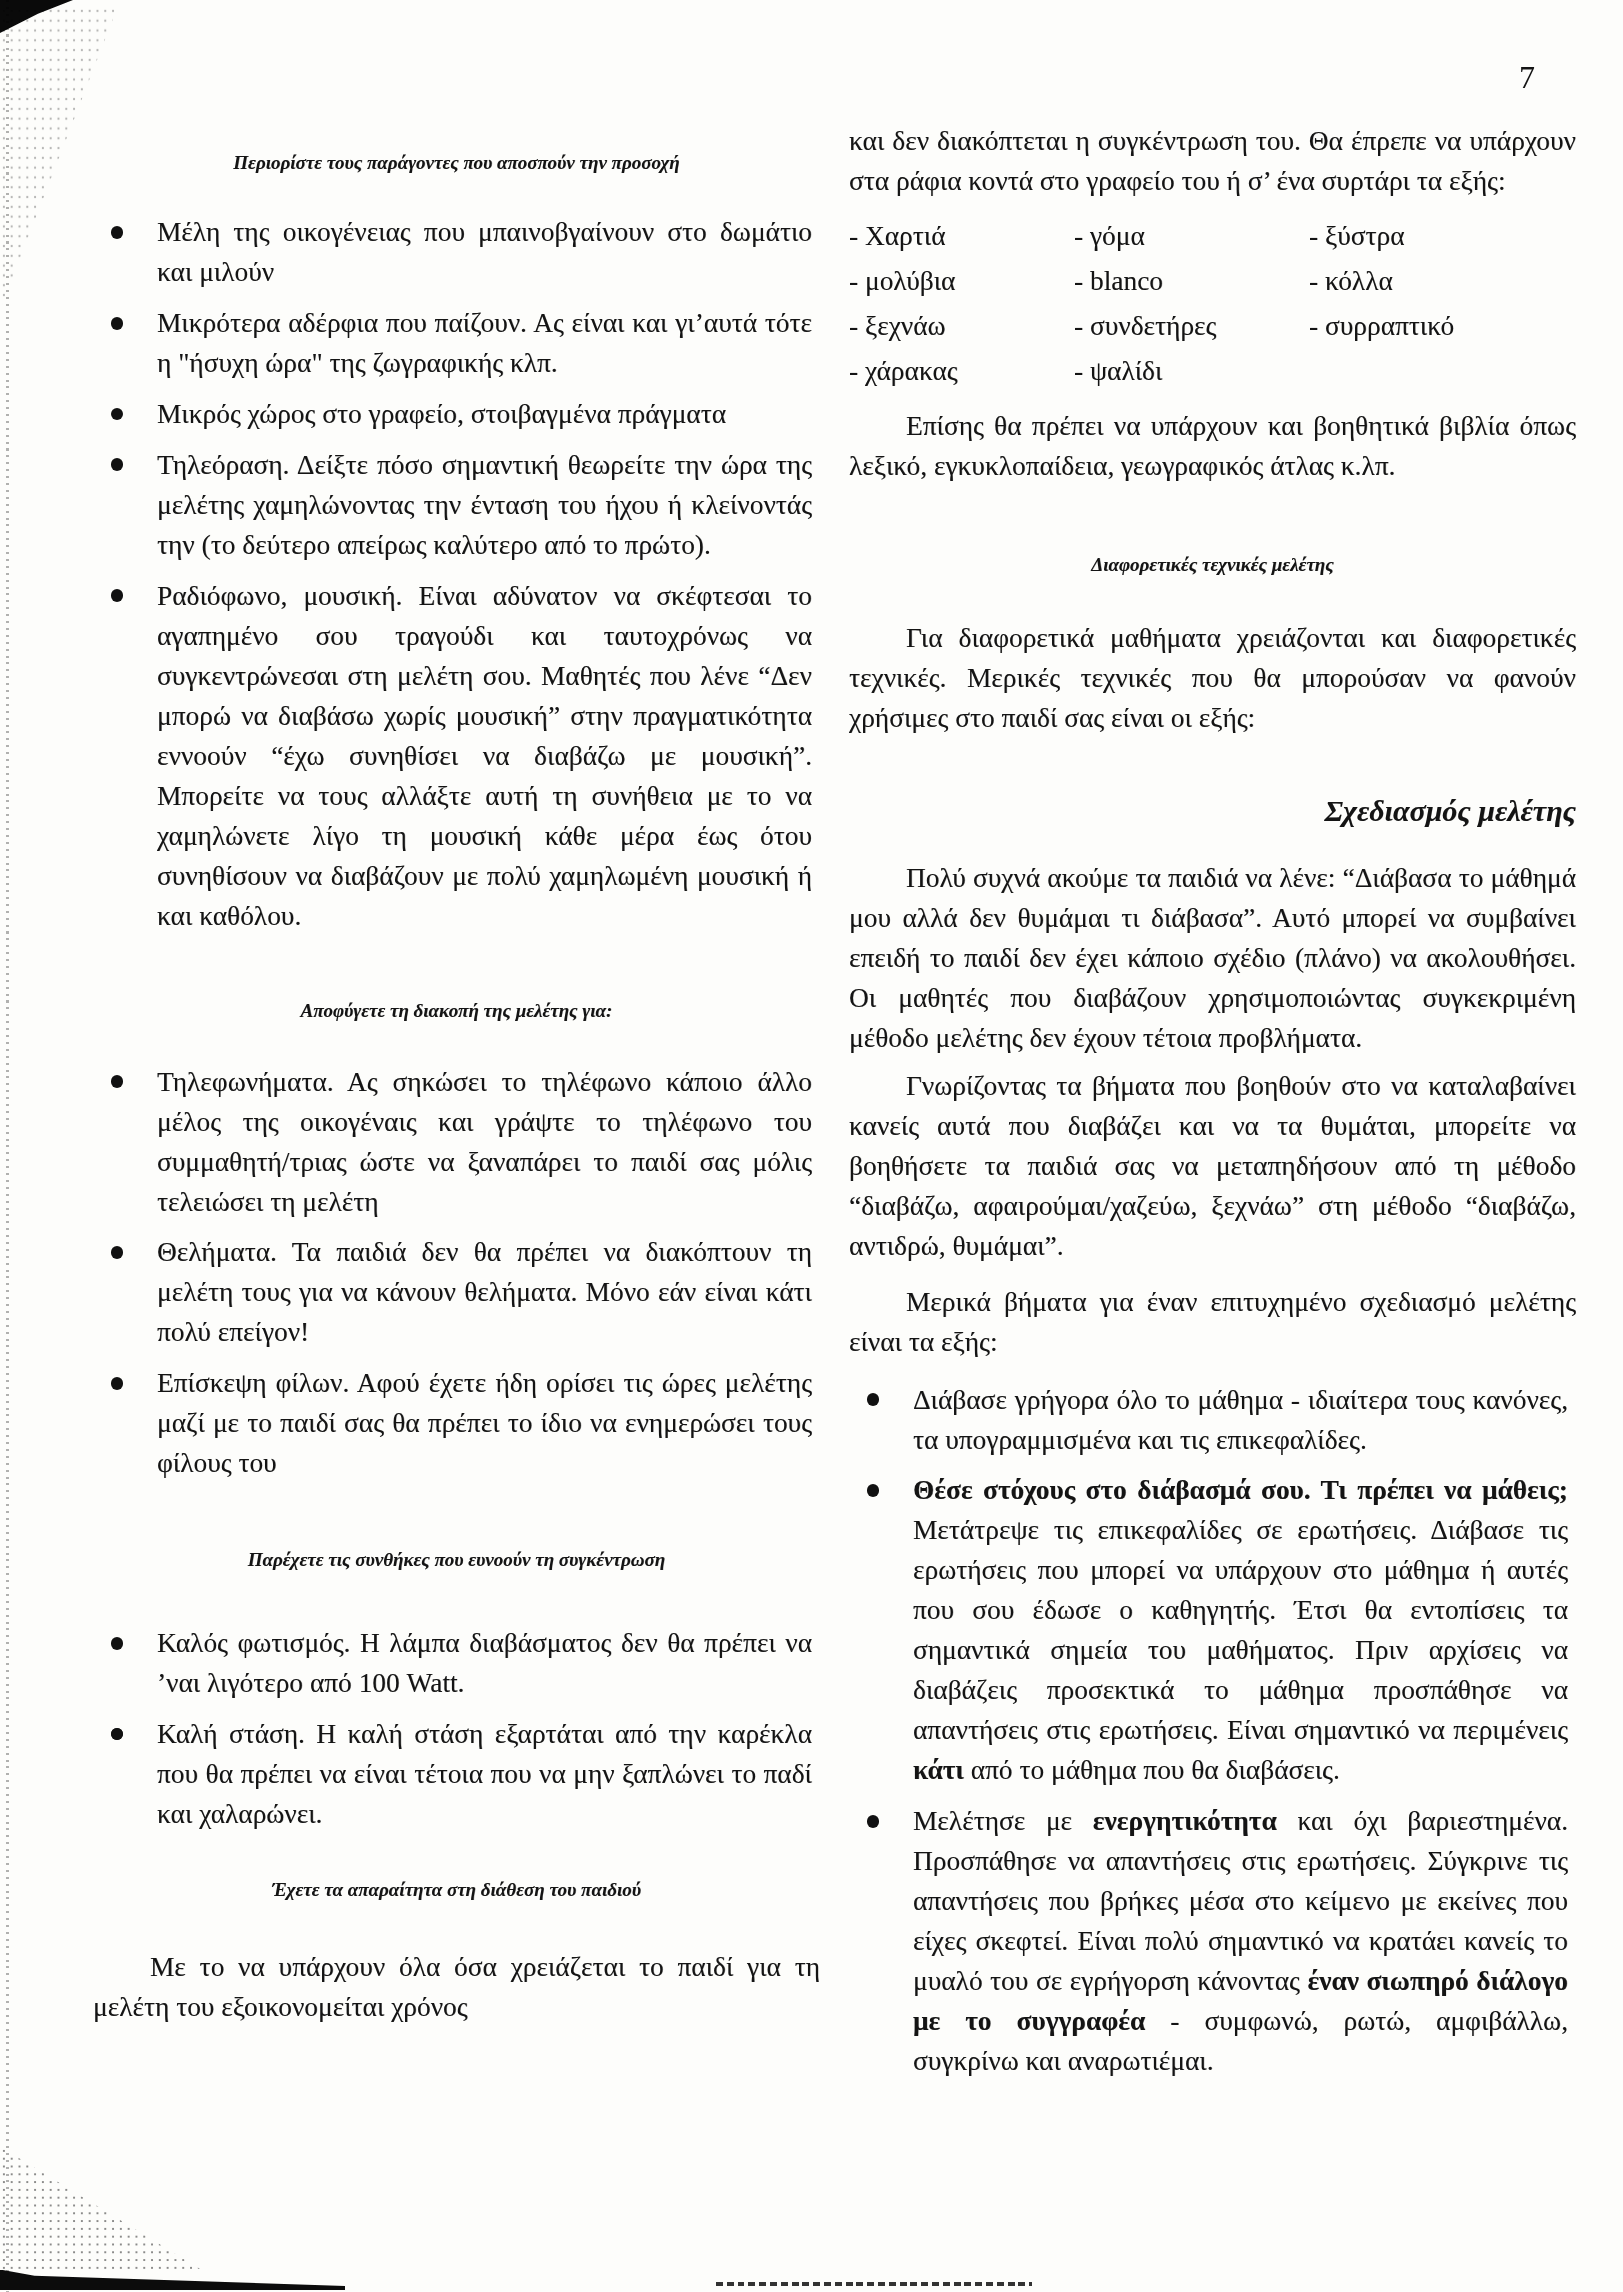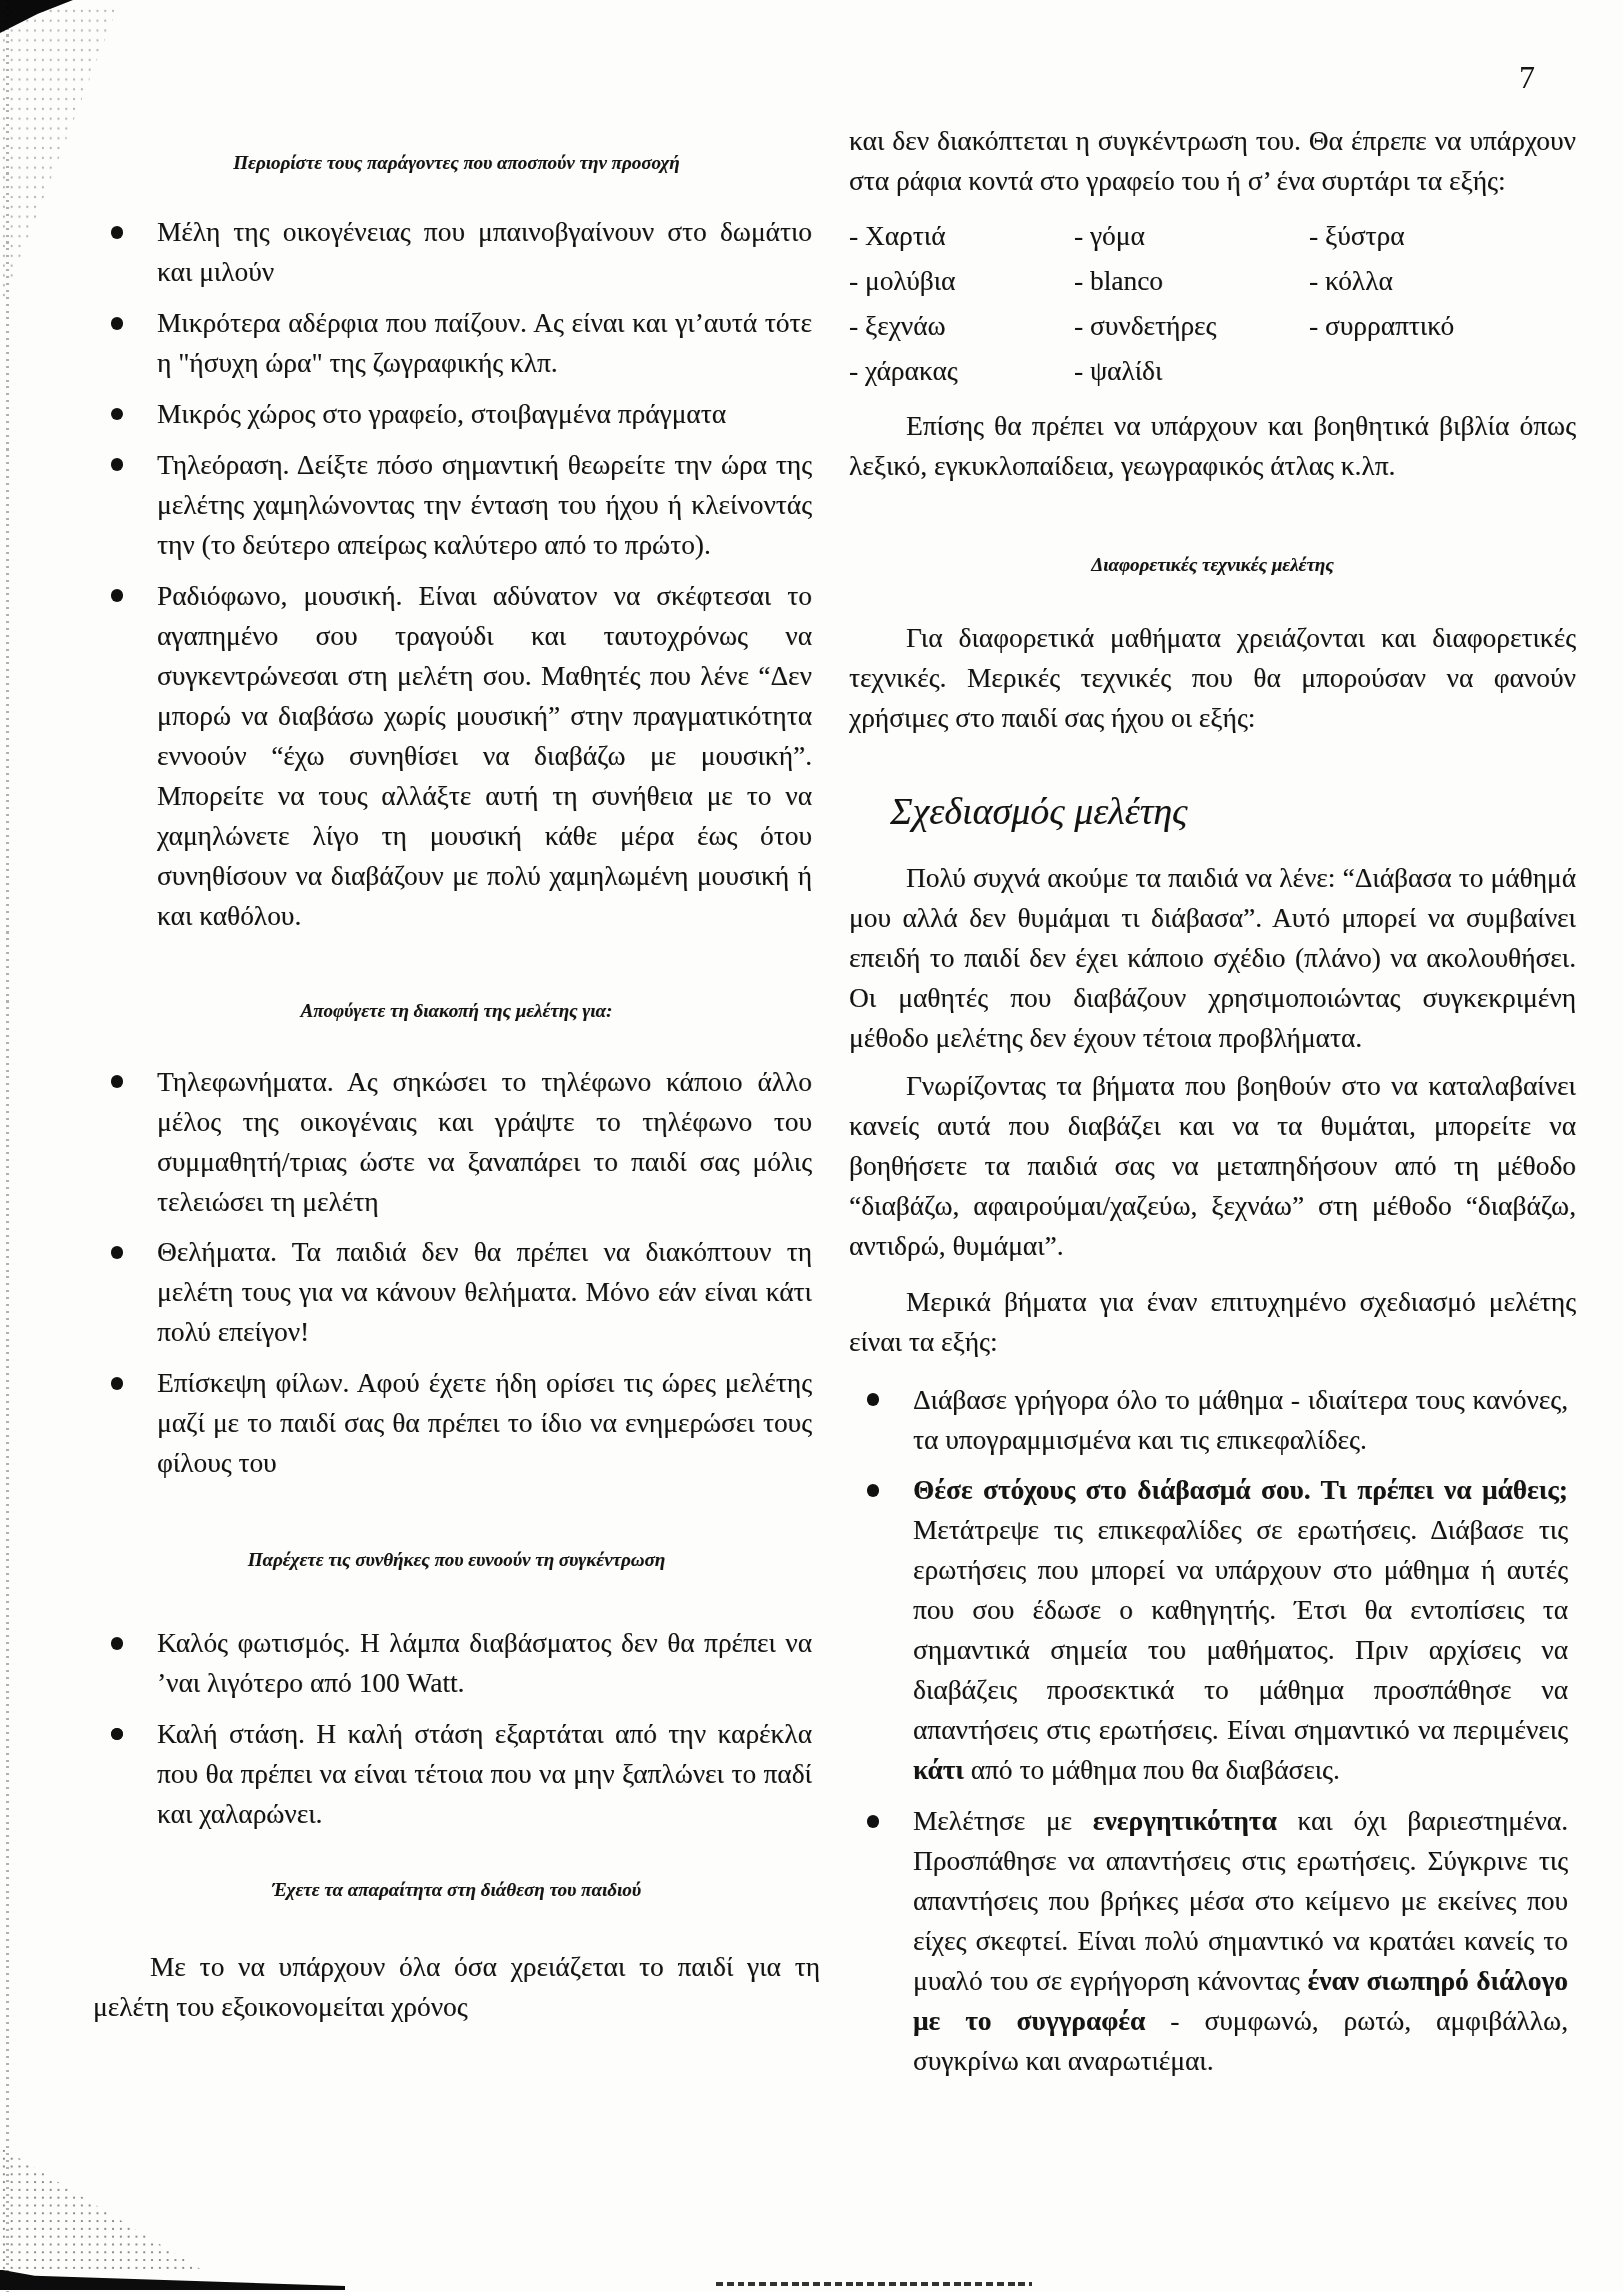--- a/index.html
+++ b/index.html
@@ -17,22 +17,22 @@
     display:flex;gap:29px;
   }
   .col{font-size:27.4px;line-height:40px;text-align:justify;}
   .col-left{width:727px;flex:none;}
   .col-right{flex:1;min-width:0;}
   .h{
     font-weight:bold;font-style:italic;text-align:center;
     font-size:19px;line-height:44px;
   }
   .h-sub{
-    font-weight:normal;font-style:italic;text-align:left;
-    font-size:38px;line-height:44px;padding-left:41px;
+    font-weight:bold;font-style:italic;text-align:right;
+    font-size:30px;line-height:44px;padding-left:41px;
   }
   .p{margin:0 0 7.8px 0;}
   .ind{text-indent:57px;}
   ul.blist{list-style:none;margin:8px;padding:0;}
   ul.blist li{
     position:relative;padding-left:56px;margin:0 0 10.8px 0;
   }
   .blt{
     position:absolute;left:9.8px;top:13.7px;
     width:12.7px;height:12.7px;border-radius:50%;
@@ -165,21 +165,21 @@
         <span>- συρραπτικό</span>
         <span>- χάρακας</span>
         <span>- ψαλίδι</span>
         <span></span>
       </div>
 
       <p class="p ind">Επίσης θα πρέπει να υπάρχουν και βοηθητικά βιβλία όπως λεξικό, εγκυκλοπαίδεια, γεωγραφικός άτλας κ.λπ.</p>
 
       <div class="h" style="margin:57px 0 31px 0;">Διαφορετικές τεχνικές μελέτης</div>
 
-      <p class="p ind">Για διαφορετικά μαθήματα χρειάζονται και διαφορετικές τεχνικές. Μερικές τεχνικές που θα μπορούσαν να φανούν χρήσιμες στο παιδί σας ήχου οι εξής:</p>
+      <p class="p ind">Για διαφορετικά μαθήματα χρειάζονται και διαφορετικές τεχνικές. Μερικές τεχνικές που θα μπορούσαν να φανούν χρήσιμες στο παιδί σας είναι οι εξής:</p>
 
       <div class="h-sub" style="margin:51px 0 25.5px 0;">Σχεδιασμός μελέτης</div>
 
       <p class="p ind">Πολύ συχνά ακούμε τα παιδιά να λένε: “Διάβασα το μάθημά μου αλλά δεν θυμάμαι τι διάβασα”. Αυτό μπορεί να συμβαίνει επειδή το παιδί δεν έχει κάποιο σχέδιο (πλάνο) να ακολουθήσει. Οι μαθητές που διαβάζουν χρησιμοποιώντας συγκεκριμένη μέθοδο μελέτης δεν έχουν τέτοια προβλήματα.</p>
 
       <p class="p ind">Γνωρίζοντας τα βήματα που βοηθούν στο να καταλαβαίνει κανείς αυτά που διαβάζει και να τα θυμάται, μπορείτε να βοηθήσετε τα παιδιά σας να μεταπηδήσουν από τη μέθοδο “διαβάζω, αφαιρούμαι/χαζεύω, ξεχνάω” στη μέθοδο “διαβάζω, αντιδρώ, θυμάμαι”.</p>
 
       <p class="p ind" style="margin:15.7px 0 17.6px 0;">Μερικά βήματα για έναν επιτυχημένο σχεδιασμό μελέτης είναι τα εξής:</p>
 
       <ul class="blist">

